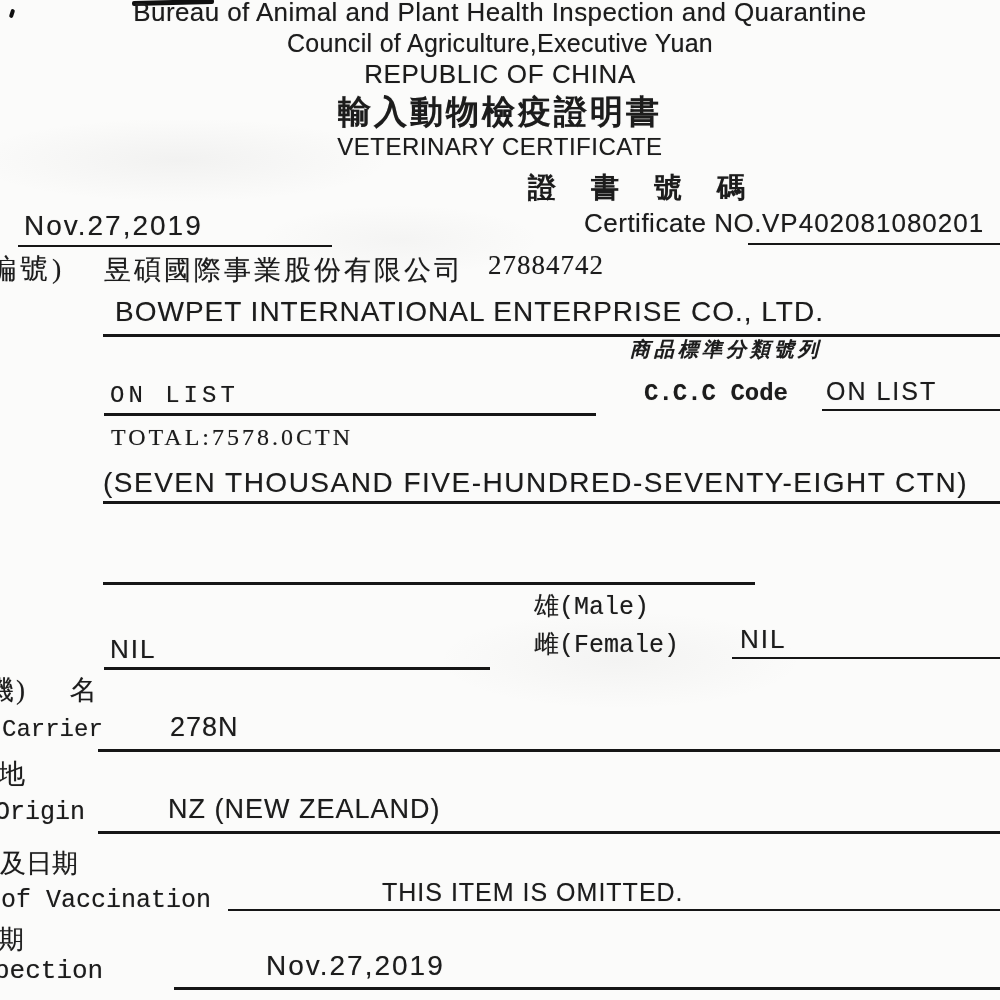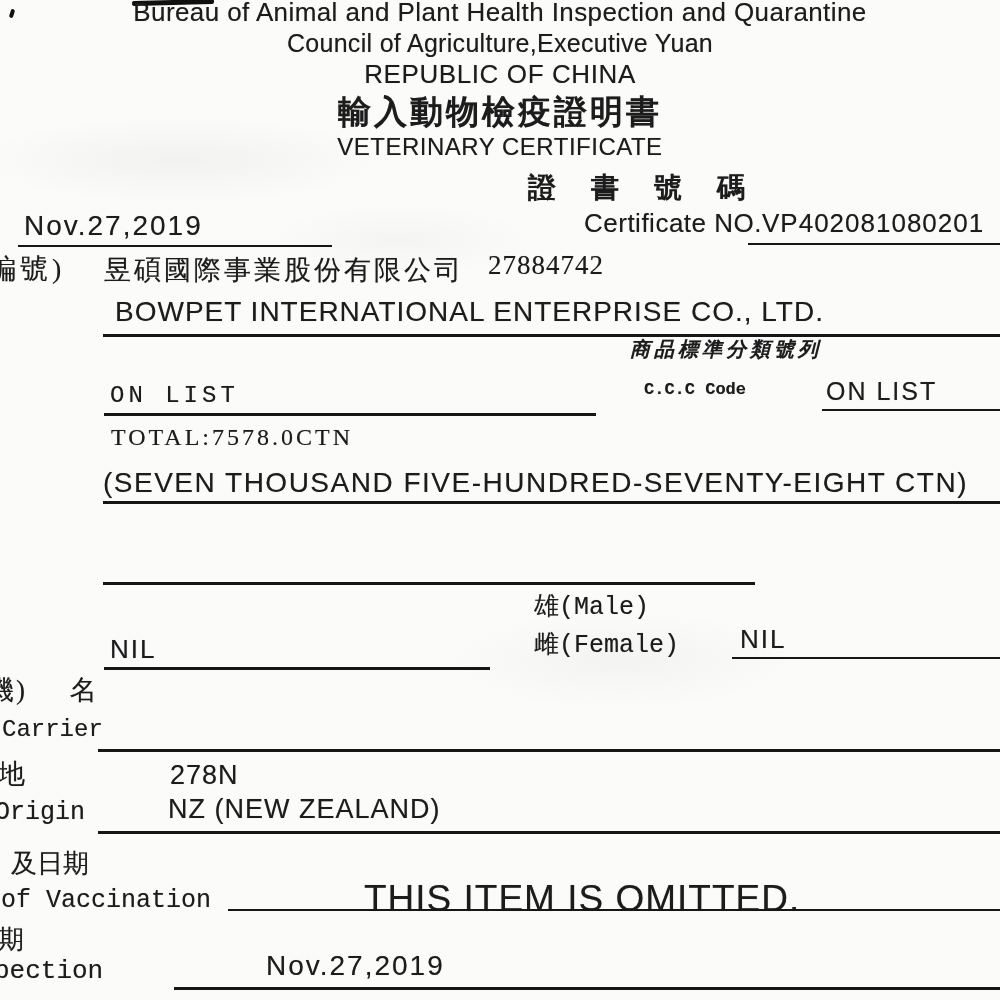--- a/index.html
+++ b/index.html
@@ -51,49 +51,49 @@
 
   <div class="t serif" style="left:-12px;top:250px;font-size:28px;letter-spacing:4px;">編號)</div>
   <div class="t serif" style="left:104px;top:252px;font-size:27px;letter-spacing:3px;text-align:right;">昱碩國際事業股份有限公司</div>
   <div class="t serif" style="left:488px;top:250px;font-size:27px;letter-spacing:1px;">27884742</div>
   <div class="t sans" style="left:107px;top:296px;font-size:28px;letter-spacing:1px;margin-left:8px;">BOWPET INTERNATIONAL ENTERPRISE CO., LTD.</div>
   <div class="line line3" style="left:103px;top:334px;width:897px;"></div>
 
   <div class="t serif b" style="left:630px;top:336px;font-size:20px;letter-spacing:4px;font-style:italic;">商品標準分類號列</div>
   <div class="t mono" style="left:110px;top:382px;font-size:24px;letter-spacing:4px;">ON LIST</div>
   <div class="line" style="left:104px;top:413px;width:492px;height:3px;"></div>
-  <div class="t mono b" style="left:644px;top:380px;font-size:17px;">C.C.C Code</div>
+  <div class="t mono b" style="left:644px;top:380px;font-size:24px;">C.C.C Code</div>
   <div class="t sans" style="left:826px;top:377px;font-size:25px;letter-spacing:2px;">ON LIST</div>
   <div class="line" style="left:822px;top:409px;width:178px;"></div>
 
   <div class="t sans" style="left:111px;top:424px;font-size:24px;letter-spacing:3px;font-family:Liberation Serif, serif;">TOTAL:7578.0CTN</div>
   <div class="t sans" style="left:103px;top:467px;font-size:28px;letter-spacing:1.5px;">(SEVEN THOUSAND FIVE-HUNDRED-SEVENTY-EIGHT CTN)</div>
   <div class="line line3" style="left:103px;top:501px;width:897px;"></div>
   <div class="line line3" style="left:103px;top:582px;width:652px;"></div>
 
   <div class="t mono" style="left:534px;top:589px;font-size:25px;">雄(Male)</div>
   <div class="t mono" style="left:534px;top:627px;font-size:25px;">雌(Female)</div>
   <div class="t sans" style="left:740px;top:624px;font-size:26px;letter-spacing:2px;">NIL</div>
   <div class="line" style="left:732px;top:657px;width:268px;"></div>
   <div class="t sans" style="left:110px;top:634px;font-size:26px;letter-spacing:2px;">NIL</div>
   <div class="line" style="left:104px;top:667px;width:386px;height:3px;"></div>
 
   <div class="t serif" style="left:-13px;top:672px;font-size:27px;word-spacing:34px;letter-spacing:2px;">機) 名</div>
   <div class="t mono" style="left:2px;top:716px;font-size:24px;">Carrier</div>
-  <div class="t sans" style="left:170px;top:712px;font-size:27px;letter-spacing:1px;margin-top:48px;">278N</div>
+  <div class="t sans" style="left:170px;top:712px;font-size:27px;letter-spacing:1px;">278N</div>
   <div class="line line3" style="left:98px;top:749px;width:902px;"></div>
 
   <div class="t serif" style="left:-2px;top:756px;font-size:27px;">地</div>
   <div class="t mono" style="left:-5px;top:798px;font-size:25px;">Origin</div>
   <div class="t sans" style="left:168px;top:794px;font-size:27px;letter-spacing:1px;">NZ (NEW ZEALAND)</div>
   <div class="line line3" style="left:98px;top:831px;width:902px;"></div>
 
-  <div class="t serif" style="left:0px;top:846px;font-size:26px;padding-left:11px;">及日期</div>
+  <div class="t serif" style="left:0px;top:846px;font-size:26px;">及日期</div>
   <div class="t mono" style="left:1px;top:886px;font-size:25px;">of Vaccination</div>
-  <div class="t sans" style="left:364px;top:878px;font-size:37px;letter-spacing:1px;text-align:right;">THIS ITEM IS OMITTED.</div>
+  <div class="t sans" style="left:382px;top:878px;font-size:25px;letter-spacing:1px;text-align:right;">THIS ITEM IS OMITTED.</div>
   <div class="line" style="left:228px;top:909px;width:772px;"></div>
 
   <div class="t serif" style="left:-2px;top:922px;font-size:26px;">期</div>
   <div class="t mono" style="left:-6px;top:956px;font-size:26px;">pection</div>
   <div class="t sans" style="left:266px;top:950px;font-size:28px;letter-spacing:2px;">Nov.27,2019</div>
   <div class="line line3" style="left:174px;top:987px;width:826px;"></div>
 
 </div>
 
 </body></html>

